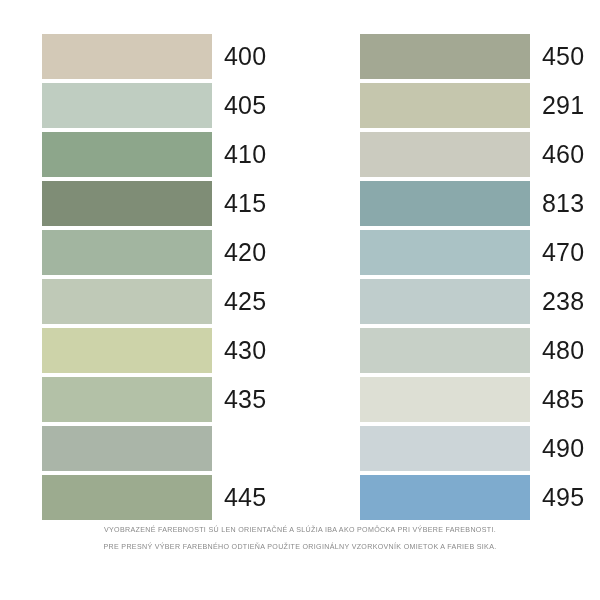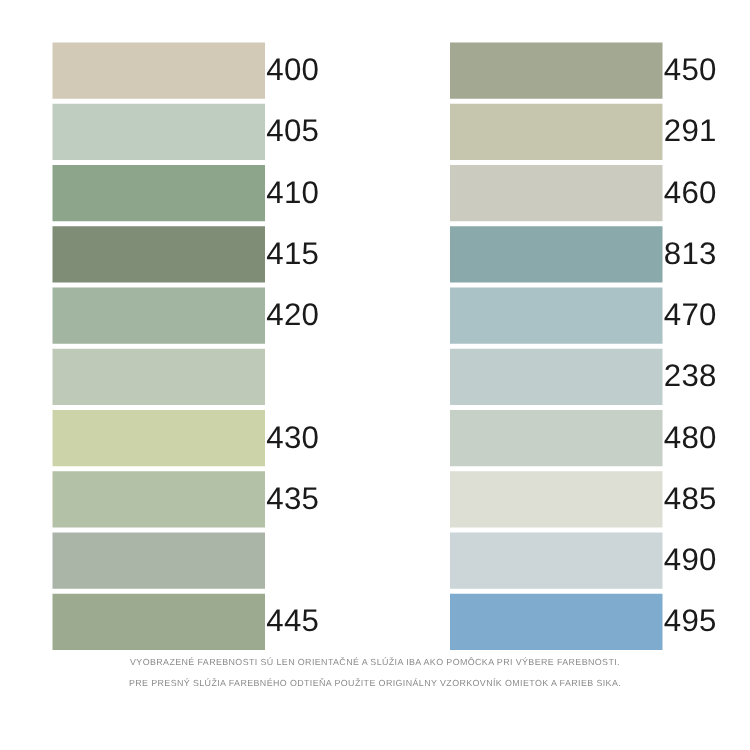--- a/index.html
+++ b/index.html
@@ -40,21 +40,21 @@
   }
 
   .swatch {
     width: 170px;
     height: 45px;
     flex: 0 0 auto;
   }
 
   .swatch-label {
     flex: 1 1 auto;
-    padding-left: 1px;
+    padding-left: 12px;
     font-size: 25px;
     color: #1a1a1a;
     letter-spacing: 0.2px;
     line-height: 1;
     white-space: nowrap;
   }
 
   #footnote {
     position: absolute;
     left: 0;
@@ -91,20 +91,21 @@
       <div class="swatch-row">
         <div class="swatch" style="background-color: rgb(127, 141, 118);"></div>
         <div class="swatch-label">415</div>
       </div>
       <div class="swatch-row">
         <div class="swatch" style="background-color: rgb(162, 181, 160);"></div>
         <div class="swatch-label">420</div>
       </div>
       <div class="swatch-row">
         <div class="swatch" style="background-color: rgb(191, 201, 183);"></div>
+        <div class="swatch-label">425</div>
       </div>
       <div class="swatch-row">
         <div class="swatch" style="background-color: rgb(205, 211, 169);"></div>
         <div class="swatch-label">430</div>
       </div>
       <div class="swatch-row">
         <div class="swatch" style="background-color: rgb(179, 193, 167);"></div>
         <div class="swatch-label">435</div>
       </div>
       <div class="swatch-row">
@@ -154,16 +155,16 @@
         <div class="swatch-label">490</div>
       </div>
       <div class="swatch-row">
         <div class="swatch" style="background-color: rgb(126, 171, 206);"></div>
         <div class="swatch-label">495</div>
       </div>
     </div>
 
   <div id="footnote">
     <div class="footnote-line">VYOBRAZENÉ FAREBNOSTI SÚ LEN ORIENTAČNÉ A SLÚŽIA IBA AKO POMÔCKA PRI VÝBERE FAREBNOSTI.</div>
-    <div class="footnote-line">PRE PRESNÝ SLÚŽIA FAREBNÉHO ODTIEŇA POUŽITE ORIGINÁLNY VZORKOVNÍK OMIETOK A FARIEB SIKA.</div>
+    <div class="footnote-line">PRE PRESNÝ VÝBER FAREBNÉHO ODTIEŇA POUŽITE ORIGINÁLNY VZORKOVNÍK OMIETOK A FARIEB SIKA.</div>
   </div>
 
 </div>
 
 </body></html>

